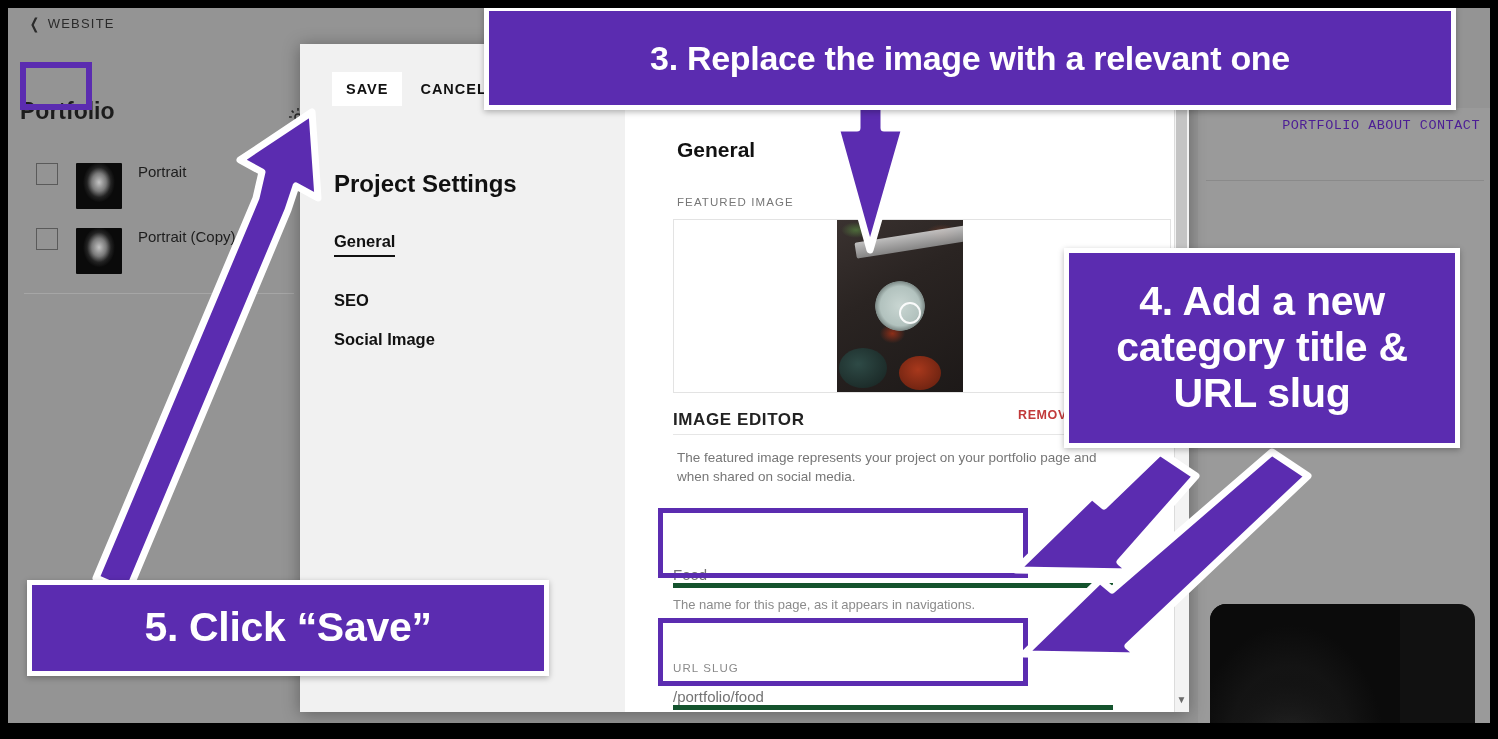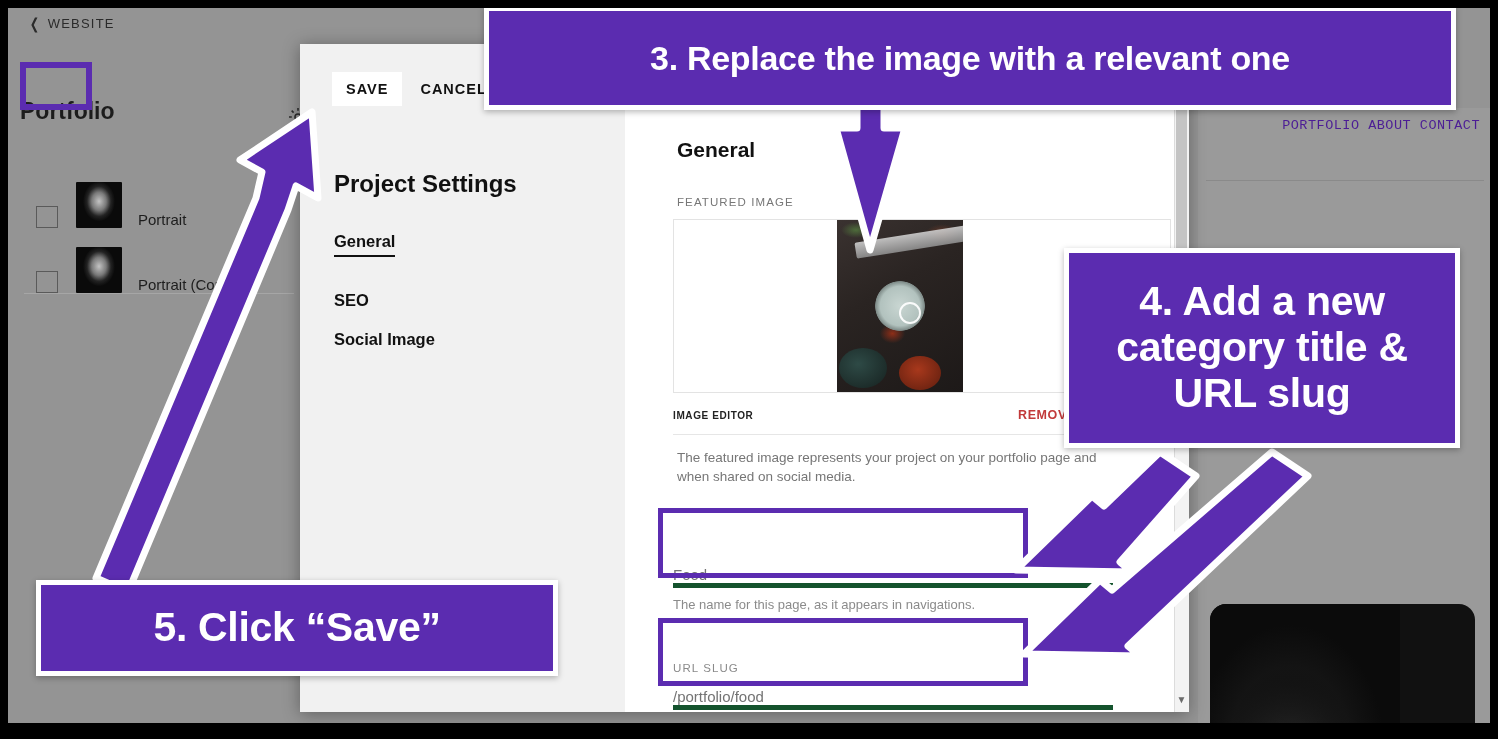--- a/index.html
+++ b/index.html
@@ -19,21 +19,21 @@
   .edit-btn{position:absolute;left:1126px;top:0px;width:130px;height:43px;
       background:#a2a2a2;color:#2b2b2b;font-size:13px;letter-spacing:1.2px;
       display:flex;align-items:flex-start;justify-content:flex-start;
       padding:8px 0 0 22px;box-sizing:border-box;}
 
   .left-pane{position:absolute;left:0;top:30px;width:300px;height:686px;background:#949494;}
   .pf-title{position:absolute;left:12px;top:60px;font-size:23px;font-weight:bold;color:#1c1c1c;}
   .gear{position:absolute;left:279px;top:68px;width:22px;height:22px;}
 
   .plist{position:absolute;left:0;top:125px;width:300px;}
-  .prow{position:relative;height:65px;display:flex;align-items:flex-end;}
+  .prow{position:relative;height:65px;display:flex;align-items:flex-start;}
   .cbox{width:20px;height:20px;border:1.5px solid #5a5a5a;margin-left:28px;background:transparent;}
   .pthumb{width:46px;height:46px;margin-left:18px;border-radius:1px;
       background:
         radial-gradient(ellipse 16px 20px at 50% 42%, #cfc6c0 0%, #8d817a 45%, #3a322e 75%, #201c1a 100%),
         radial-gradient(ellipse 30px 26px at 50% 95%, #6e625c 0%, #241f1d 70%),
         linear-gradient(#15110f,#15110f);
       background-blend-mode:normal;filter:grayscale(1) contrast(1.18) brightness(.92);}
   .plabel{margin-left:16px;font-size:15px;color:#1d1d1d;}
   .plist-div{position:absolute;left:16px;top:255px;width:270px;height:1px;background:#a6a6a6;}
 
@@ -88,21 +88,21 @@
       background:radial-gradient(ellipse at 50% 50%, #4d6b3a 0%, transparent 70%);}
   .food .herb2{position:absolute;right:4px;top:4px;width:34px;height:20px;
       background:radial-gradient(ellipse at 50% 50%, #6a3b2a 0%, transparent 70%);}
   .food .bowl{position:absolute;left:2px;bottom:4px;width:48px;height:40px;border-radius:50%;
       background:radial-gradient(ellipse at 40% 40%, #2e4a46, #16211f);}
   .food .sauce{position:absolute;left:62px;bottom:2px;width:42px;height:34px;border-radius:50%;
       background:radial-gradient(ellipse at 45% 40%, #a8381c, #5d1d0e);}
   .focus-ring{position:absolute;left:62px;top:82px;width:18px;height:18px;border-radius:50%;
       border:2px solid rgba(255,255,255,.92);}
 
-  .ie-label{position:absolute;left:48px;top:366px;font-size:10px;letter-spacing:.6px;
+  .ie-label{position:absolute;left:48px;top:366px;font-size:17px;letter-spacing:.6px;
       font-weight:bold;color:#222;}
   .remove-label{position:absolute;left:1018px;top:408px;font-size:12.5px;letter-spacing:.6px;
       font-weight:bold;color:#c23a3a;z-index:3;}
   .ie-rule{position:absolute;left:48px;top:390px;width:496px;height:1px;background:#e6e6e6;}
   .helper1{position:absolute;left:52px;top:404px;width:440px;font-size:13.5px;color:#767676;
       line-height:1.42;}
 
   .field{position:absolute;left:48px;width:440px;}
   .field .flab{font-size:11.5px;letter-spacing:1.1px;color:#8a8a8a;}
   .field .fval{font-size:15px;color:#737373;margin-top:14px;
@@ -122,21 +122,21 @@
 
   
   .callout{position:absolute;background:#5b2cb0;color:#fff;border:5px solid #fff;
       box-sizing:border-box;text-align:center;line-height:1.12;
       font-weight:bold;letter-spacing:-.3px;z-index:40;
       box-shadow:0 2px 6px rgba(0,0,0,.28);}
   #co3{left:484px;top:6px;width:972px;height:104px;font-size:34px;
        display:flex;align-items:center;justify-content:center;padding:0 18px;}
   #co4{left:1064px;top:248px;width:396px;height:200px;font-size:41px;
        display:flex;align-items:center;justify-content:center;padding:6px 14px;}
-  #co5{left:36px;top:580px;width:522px;height:96px;font-size:41px;
+  #co5{left:27px;top:580px;width:522px;height:96px;font-size:41px;
        display:flex;align-items:center;justify-content:center;}
 
   svg.arrows{position:absolute;left:0;top:0;width:1498px;height:739px;z-index:30;
       pointer-events:none;}
 
   .frame{position:absolute;left:0;top:0;width:1498px;height:739px;
       border:8px solid #000;box-sizing:border-box;z-index:60;pointer-events:none;}
 </style>
 </head>
 <body>

